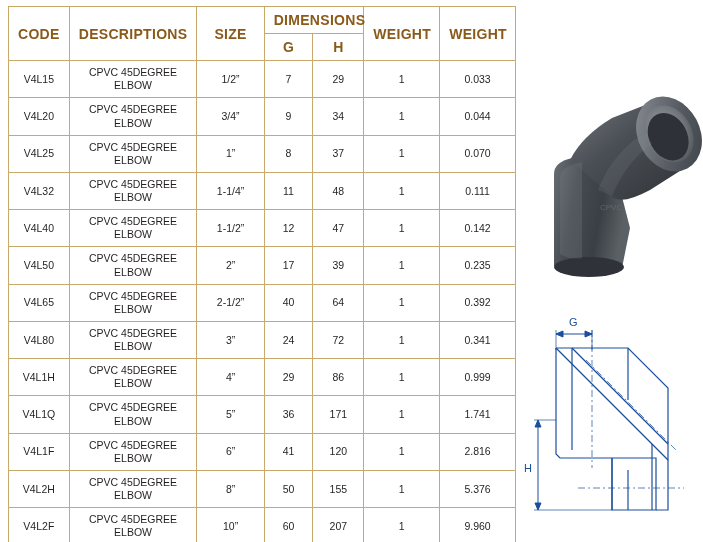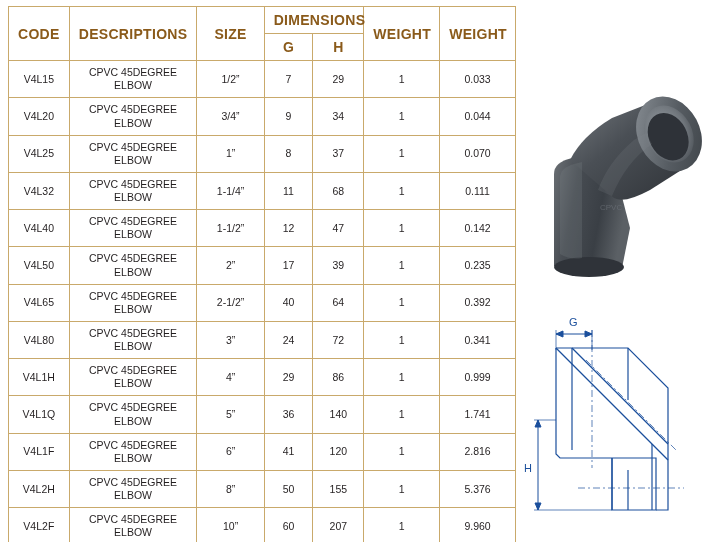--- a/index.html
+++ b/index.html
@@ -139,21 +139,21 @@
             <td>8</td>
             <td>37</td>
             <td>1</td>
             <td>0.070</td>
           </tr>
           <tr>
             <td>V4L32</td>
             <td class="desc">CPVC 45DEGREE ELBOW</td>
             <td>1-1/4”</td>
             <td>11</td>
-            <td>68</td>
+            <td>48</td>
             <td>1</td>
             <td>0.111</td>
           </tr>
           <tr>
             <td>V4L40</td>
             <td class="desc">CPVC 45DEGREE ELBOW</td>
             <td>1-1/2”</td>
             <td>12</td>
             <td>47</td>
             <td>1</td>
@@ -193,21 +193,21 @@
             <td>29</td>
             <td>86</td>
             <td>1</td>
             <td>0.999</td>
           </tr>
           <tr>
             <td>V4L1Q</td>
             <td class="desc">CPVC 45DEGREE ELBOW</td>
             <td>5”</td>
             <td>36</td>
-            <td>140</td>
+            <td>171</td>
             <td>1</td>
             <td>1.741</td>
           </tr>
           <tr>
             <td>V4L1F</td>
             <td class="desc">CPVC 45DEGREE ELBOW</td>
             <td>6”</td>
             <td>41</td>
             <td>120</td>
             <td>1</td>

